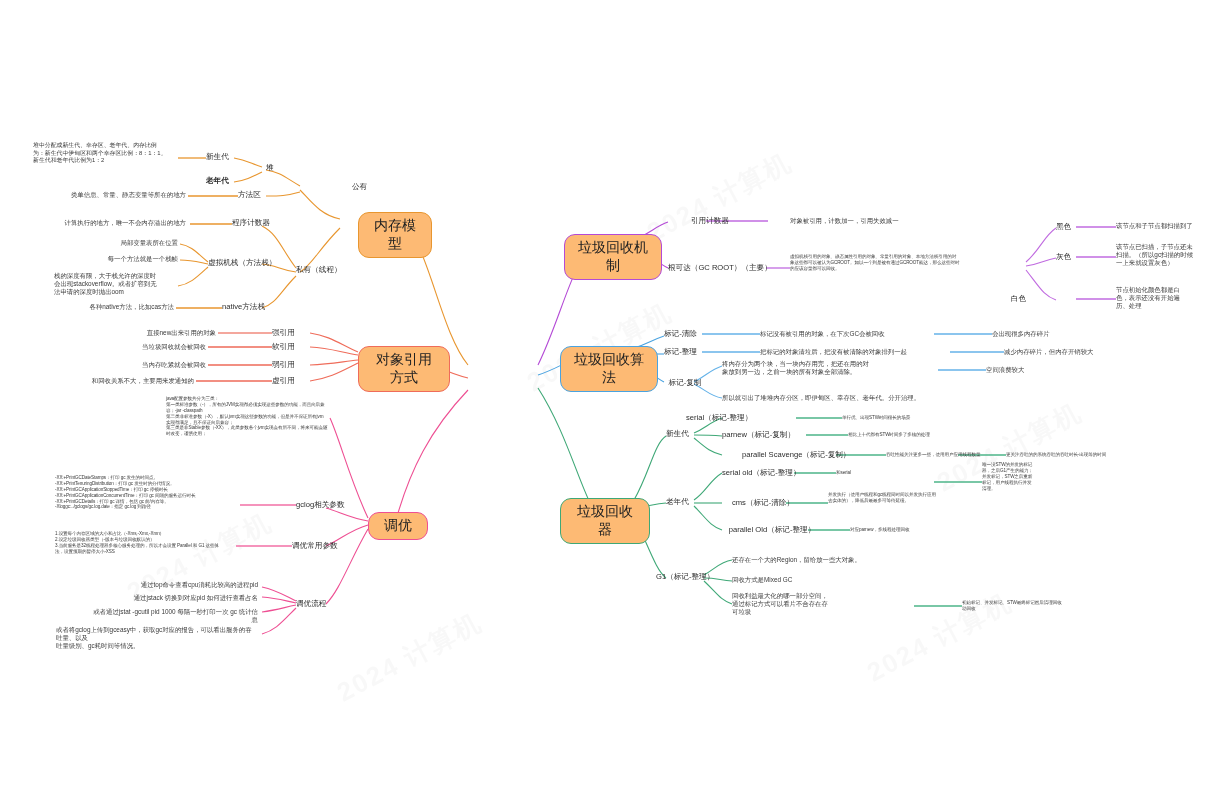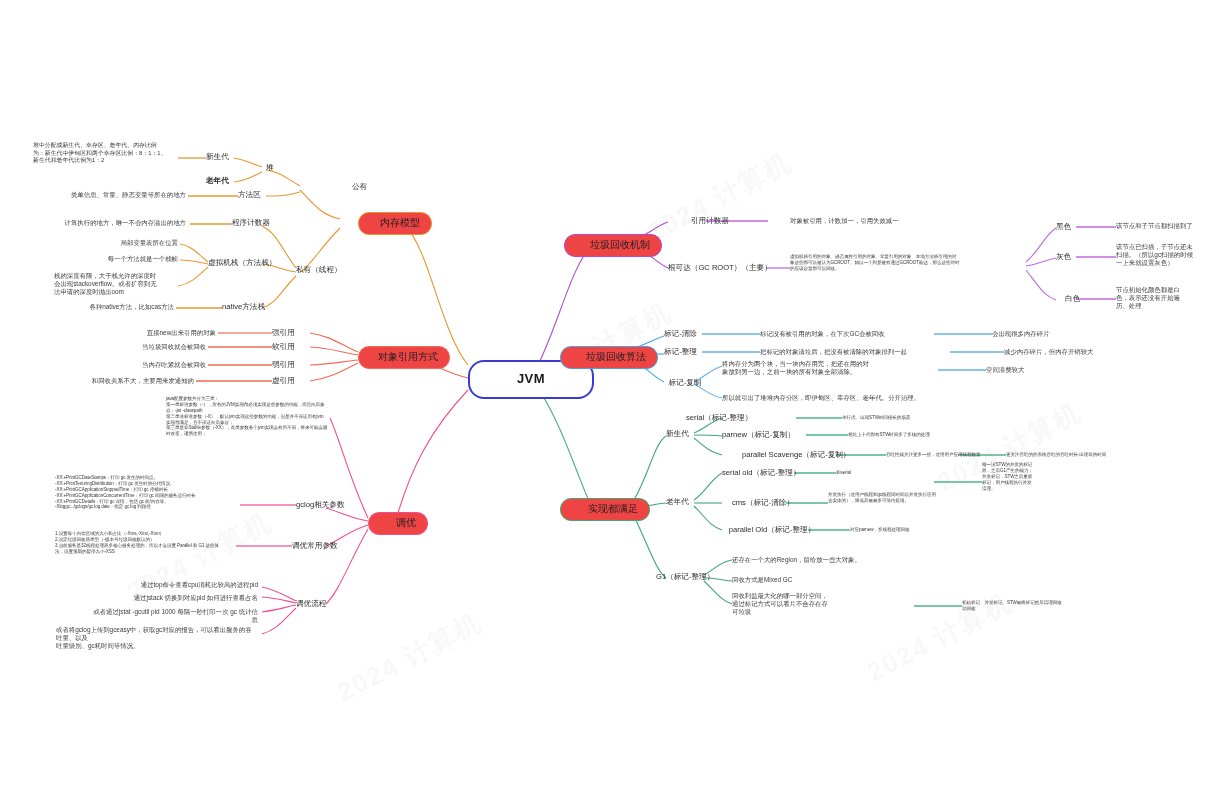--- a/index.html
+++ b/index.html
@@ -35,24 +35,24 @@
     font-size:13px;
     font-weight:600;
     padding:9px 26px;
     text-align:center;
     letter-spacing:.5px;
   }
   
   .topic{
     border:1.4px solid #e08a2e;
     border-radius:11px;
-    background:#ef4444;
-    font-size:10px;
+    background:#fdba74;
+    font-size:14px;
     padding:4px 11px;
-    text-align:right;
+    text-align:center;
     color:#222;
     font-weight:500;
   }
   .topic.orange{border-color:#e8962f;}
   .topic.red{border-color:#ef6c5a;}
   .topic.pink{border-color:#ee4f93;}
   .topic.purple{border-color:#b44ad6;}
   .topic.blue{border-color:#4aa3e0;}
   .topic.green{border-color:#3fa877;}
   
@@ -185,21 +185,20 @@
       <path d="M836,455 L886,455" stroke="#4cb588" stroke-width="1.3"></path>
       <path d="M794,473 L836,473" stroke="#4cb588" stroke-width="1.3"></path>
       <path d="M786,503 L828,503" stroke="#4cb588" stroke-width="1.3"></path>
       <path d="M808,530 L850,530" stroke="#4cb588" stroke-width="1.3"></path>
       <path d="M958,455 L1006,455" stroke="#4cb588" stroke-width="1.3"></path>
       <path d="M934,482 L982,482" stroke="#4cb588" stroke-width="1.3"></path>
       <path d="M914,606 L962,606" stroke="#4cb588" stroke-width="1.3"></path>
     </g>
   </svg>
 
-  <div class="node root" style="left:468px;top:360px;width:70px">JVM</div>
 
   <div class="node topic orange" style="left:358px;top:212px;width:50px">内存模型</div>
 
   <div class="node lbl" style="left:352px;top:182px;width:46px;text-align:left">公有</div>
   <div class="node lbl" style="left:266px;top:163px;width:40px;text-align:left">堆</div>
   <div class="node lbl" style="left:206px;top:152px;width:40px;text-align:left">新生代</div>
   <div class="node lbl b" style="left:206px;top:176px;width:42px;text-align:left">老年代</div>
   <div class="node lbl note" style="left:33px;top:142px;width:150px;text-align:left">堆中分配成新生代、幸存区、老年代。内存比例
 为：新生代中伊甸区和两个幸存区比例：8：1：1。
 新生代和老年代比例为1：2</div>
@@ -269,42 +268,42 @@
   <div class="node lbl xs" style="left:790px;top:254px;width:236px;text-align:left">虚拟机栈引用的对象、静态属性引用的对象、常量引用的对象、本地方法栈引用的对
 象这些都可以被认为GCROOT。如以一个到是被有通过GCROOT能达，那么这些对时
 的应该容量都可以回收。</div>
 
   <div class="node lbl" style="left:1056px;top:222px;width:26px;text-align:left">黑色</div>
   <div class="node lbl sm" style="left:1116px;top:222px;width:92px;text-align:left">该节点和子节点都扫描到了</div>
   <div class="node lbl" style="left:1056px;top:252px;width:26px;text-align:left">灰色</div>
   <div class="node lbl sm" style="left:1116px;top:243px;width:92px;text-align:left">该节点已扫描，子节点还未
 扫描。（所以gc扫描的时候
 一上来就设置灰色）</div>
-  <div class="node lbl" style="left:1065px;top:294px;width:26px;text-align:left">白色</div>
+  <div class="node lbl" style="left:1000px;top:294px;width:26px;text-align:right">白色</div>
   <div class="node lbl sm" style="left:1116px;top:286px;width:92px;text-align:left">节点初始化颜色都是白
 色，表示还没有开始遍
 历、处理</div>
 
   <div class="node topic blue" style="left:560px;top:346px;width:74px">垃圾回收算法</div>
 
   <div class="node lbl" style="left:664px;top:329px;width:42px;text-align:left">标记-清除</div>
   <div class="node lbl sm" style="left:760px;top:330px;width:180px;text-align:left">标记没有被引用的对象，在下次GC会被回收</div>
   <div class="node lbl sm" style="left:992px;top:330px;width:120px;text-align:left">会出现很多内存碎片</div>
 
   <div class="node lbl" style="left:664px;top:347px;width:42px;text-align:left">标记-整理</div>
   <div class="node lbl sm" style="left:760px;top:348px;width:196px;text-align:left">把标记的对象清垃后，把没有被清除的对象排列一起</div>
   <div class="node lbl sm" style="left:1004px;top:348px;width:126px;text-align:left">减少内存碎片，但内存开销较大</div>
 
   <div class="node lbl" style="left:664px;top:378px;width:42px;text-align:center">标记-复制</div>
   <div class="node lbl sm" style="left:722px;top:360px;width:216px;text-align:left">将内存分为两个块，当一块内存用完，把还在用的对
 象放到另一边，之前一块的所有对象全部清除。</div>
   <div class="node lbl sm" style="left:722px;top:394px;width:236px;text-align:left">所以就引出了堆堆内存分区，即伊甸区、幸存区、老年代。分开治理。</div>
   <div class="node lbl sm" style="left:986px;top:366px;width:110px;text-align:left">空间浪费较大</div>
 
-  <div class="node topic green" style="left:560px;top:498px;width:66px">实现都满足</div>
+  <div class="node topic green" style="left:560px;top:498px;width:66px">垃圾回收器</div>
 
   <div class="node lbl" style="left:666px;top:429px;width:32px;text-align:left">新生代</div>
   <div class="node lbl" style="left:686px;top:413px;width:80px;text-align:left">serial（标记-整理）</div>
   <div class="node lbl xs" style="left:842px;top:415px;width:124px;text-align:left">单行优、出现STW时间很长的场景</div>
   <div class="node lbl" style="left:722px;top:430px;width:88px;text-align:left">parnew（标记-复制）</div>
   <div class="node lbl xs" style="left:848px;top:432px;width:124px;text-align:left">相比上十代都有STW时间多了多核的处理</div>
   <div class="node lbl" style="left:742px;top:450px;width:120px;text-align:left">parallel Scavenge（标记-复制）</div>
   <div class="node lbl xs" style="left:886px;top:452px;width:124px;text-align:left">吞吐性能关注更多一些，使用用户应用线程数量</div>
   <div class="node lbl xs" style="left:1006px;top:452px;width:176px;text-align:left">更关注吞吐的的系统吞吐的吞吐时长-出现等的时间</div>
 

